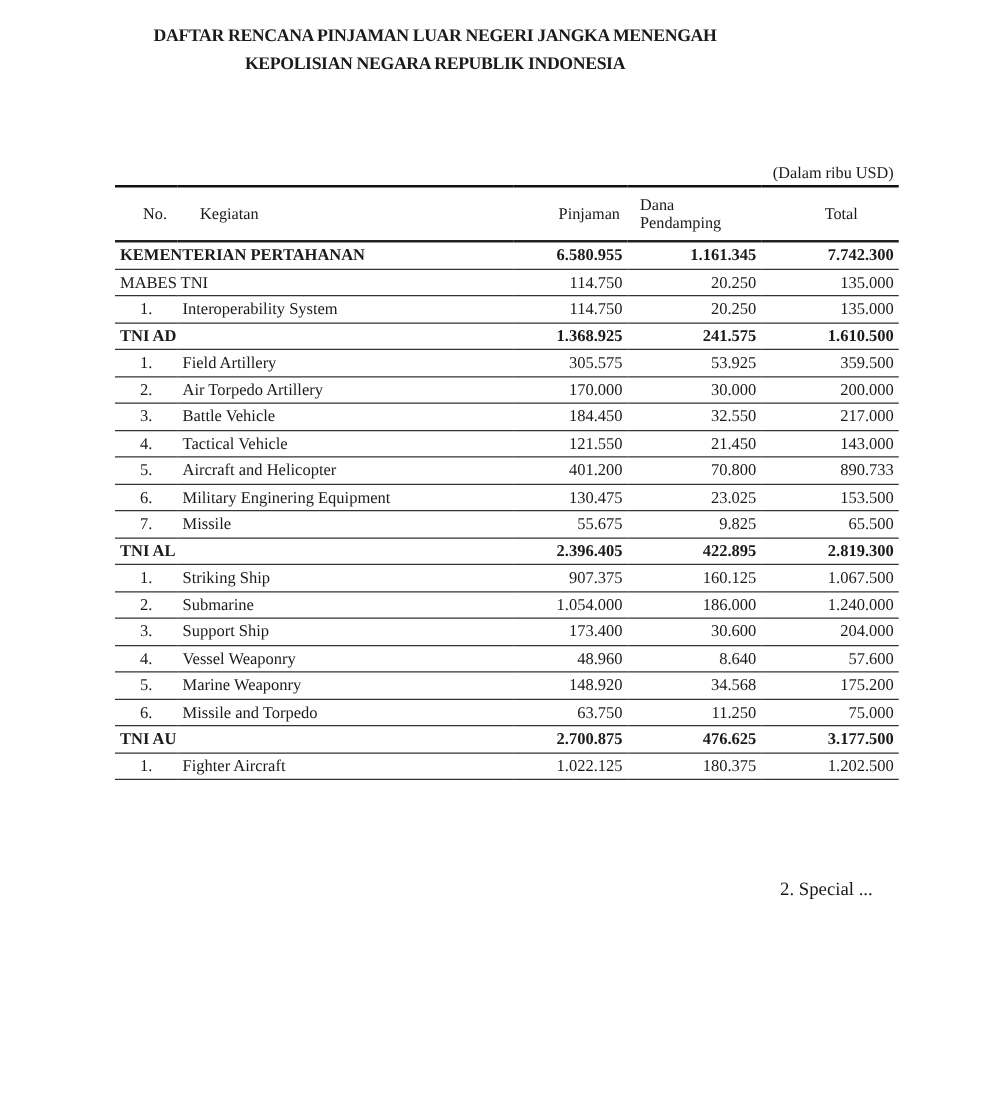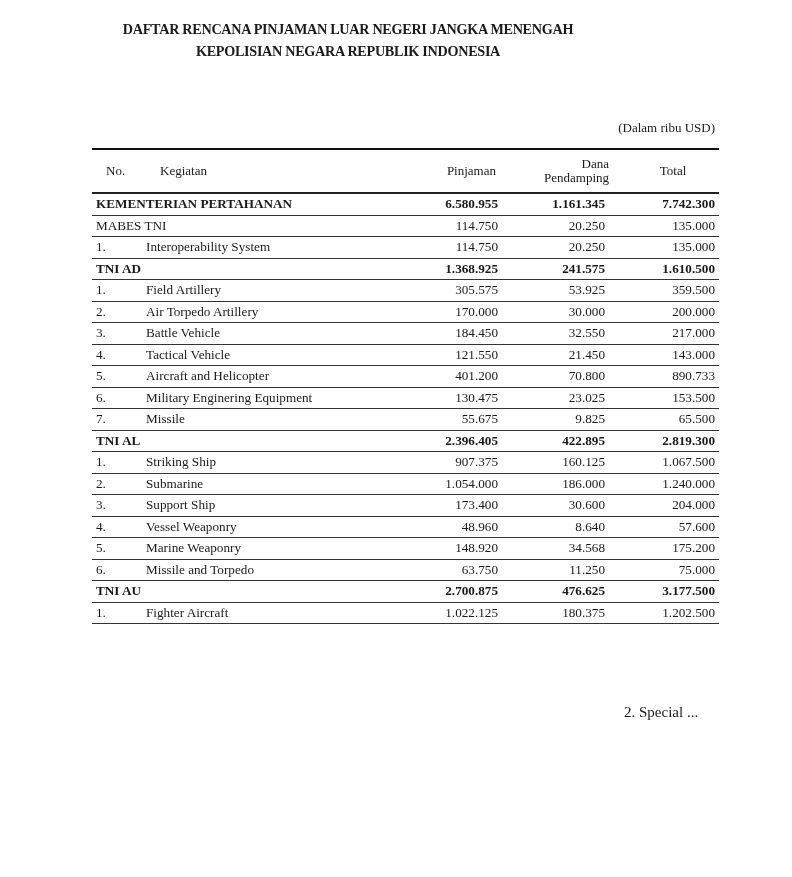--- a/index.html
+++ b/index.html
@@ -7,46 +7,46 @@
     width: 792px; height: 877px; position: relative; overflow: hidden;
     font-family: "Liberation Serif", "DejaVu Serif", serif;
     color: #1a1a1a;
   }
   .title {
     position: absolute; left: 0; width: 696px; top: 19px;
     text-align: center; font-weight: bold; font-size: 14.2px; line-height: 21.5px;
     letter-spacing: -0.3px;
   }
   .unit-note {
-    position: absolute; right: 77px; top: 120px; font-size: 13px;
+    position: absolute; right: 77px; top: 130px; font-size: 13px;
   }
   table.doc {
     position: absolute; left: 92px; top: 148px; width: 627px;
     border-collapse: collapse; font-size: 13.2px;
   }
   table.doc thead tr th {
     font-weight: normal; height: 42px; padding: 0;
     border-top: 2.5px solid #111; border-bottom: 2.5px solid #222;
     font-size: 13px; line-height: 14px;
   }
   table.doc tbody td {
     height: 20.5px; padding: 0 4px; border-bottom: 1.6px solid #333; white-space: nowrap;
   }
   table.doc tbody tr.group td { font-weight: bold; }
   table.doc tbody tr.group.light td { font-weight: normal; }
-  .c-no { width: 36px; text-align: left; }
+  .c-no { width: 36px; text-align: center; }
   .c-name { text-align: left; margin-left: 44px; }
   .c-num { text-align: right; }
   .c-p { width: 85px; }
   .c-d { width: 97px; }
   .c-t { width: 92px; }
   th.c-no { padding-left: 14px !important; }
   th.c-name { padding-left: 18px !important; text-align: left; }
   th.c-p { text-align: right; padding-right: 6px !important; }
-  th.c-d { text-align: right; padding-left: 10px !important; }
+  th.c-d { text-align: left; padding-left: 10px !important; }
   th.c-t { text-align: center; padding-left: 18px !important; }
   td.item-no { padding-left: 14px; }
   td.item-name { padding-left: 18px; }
   td.group-name { padding-left: 16px; }
   td.top-name { padding-left: 6px; }
   .footer-note {
     position: absolute; left: 624px; top: 704px; font-size: 15px;
   }
 </style>
 </head>

